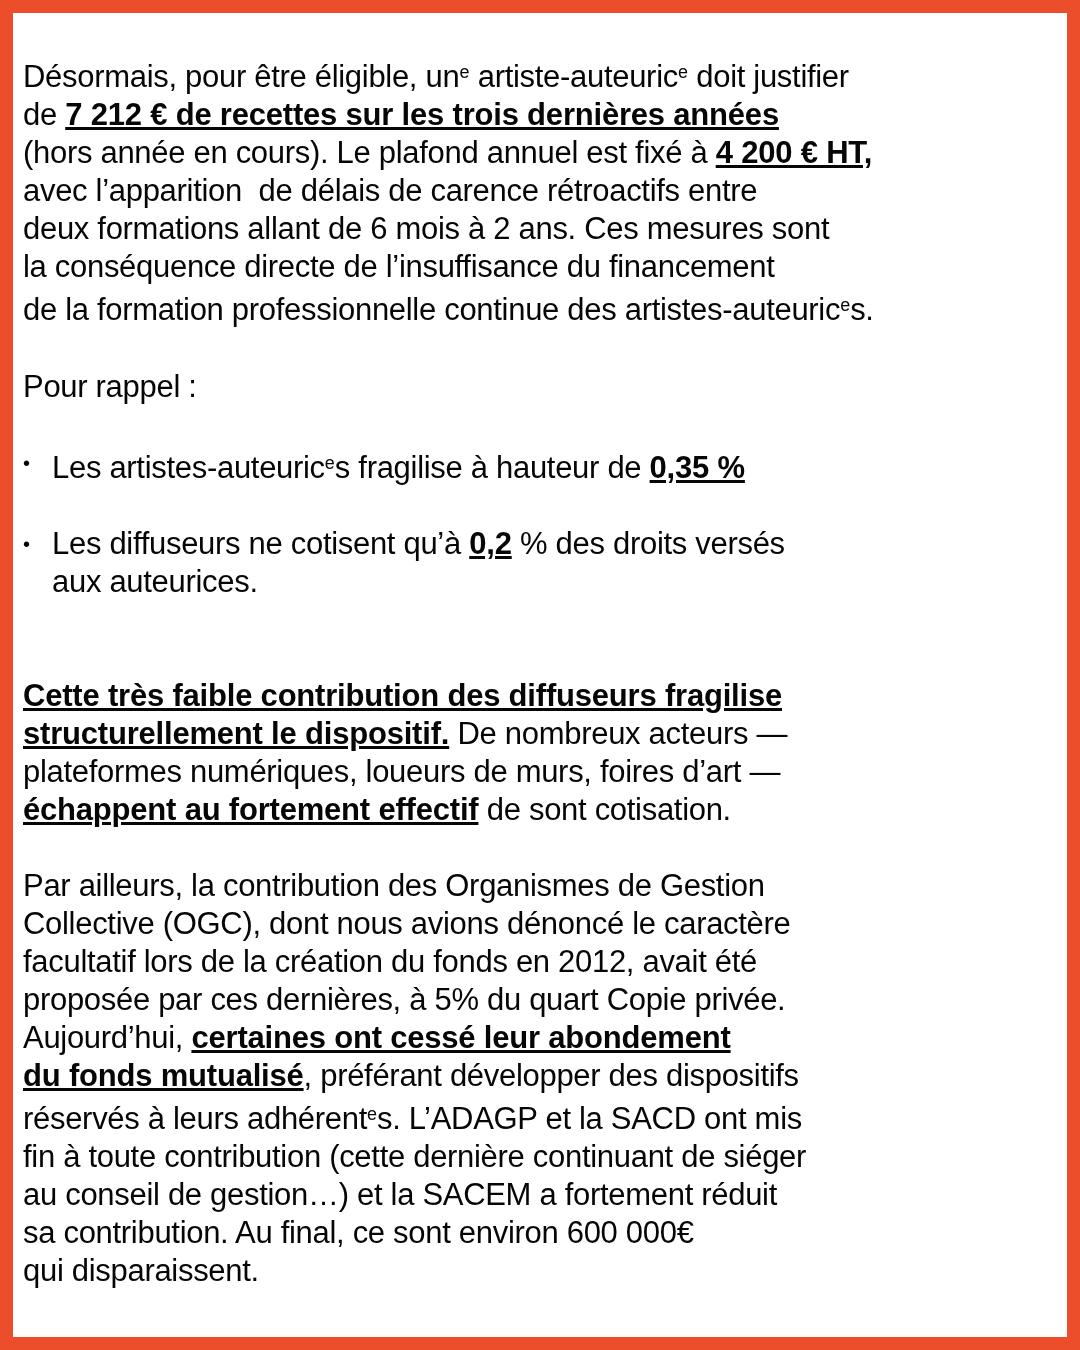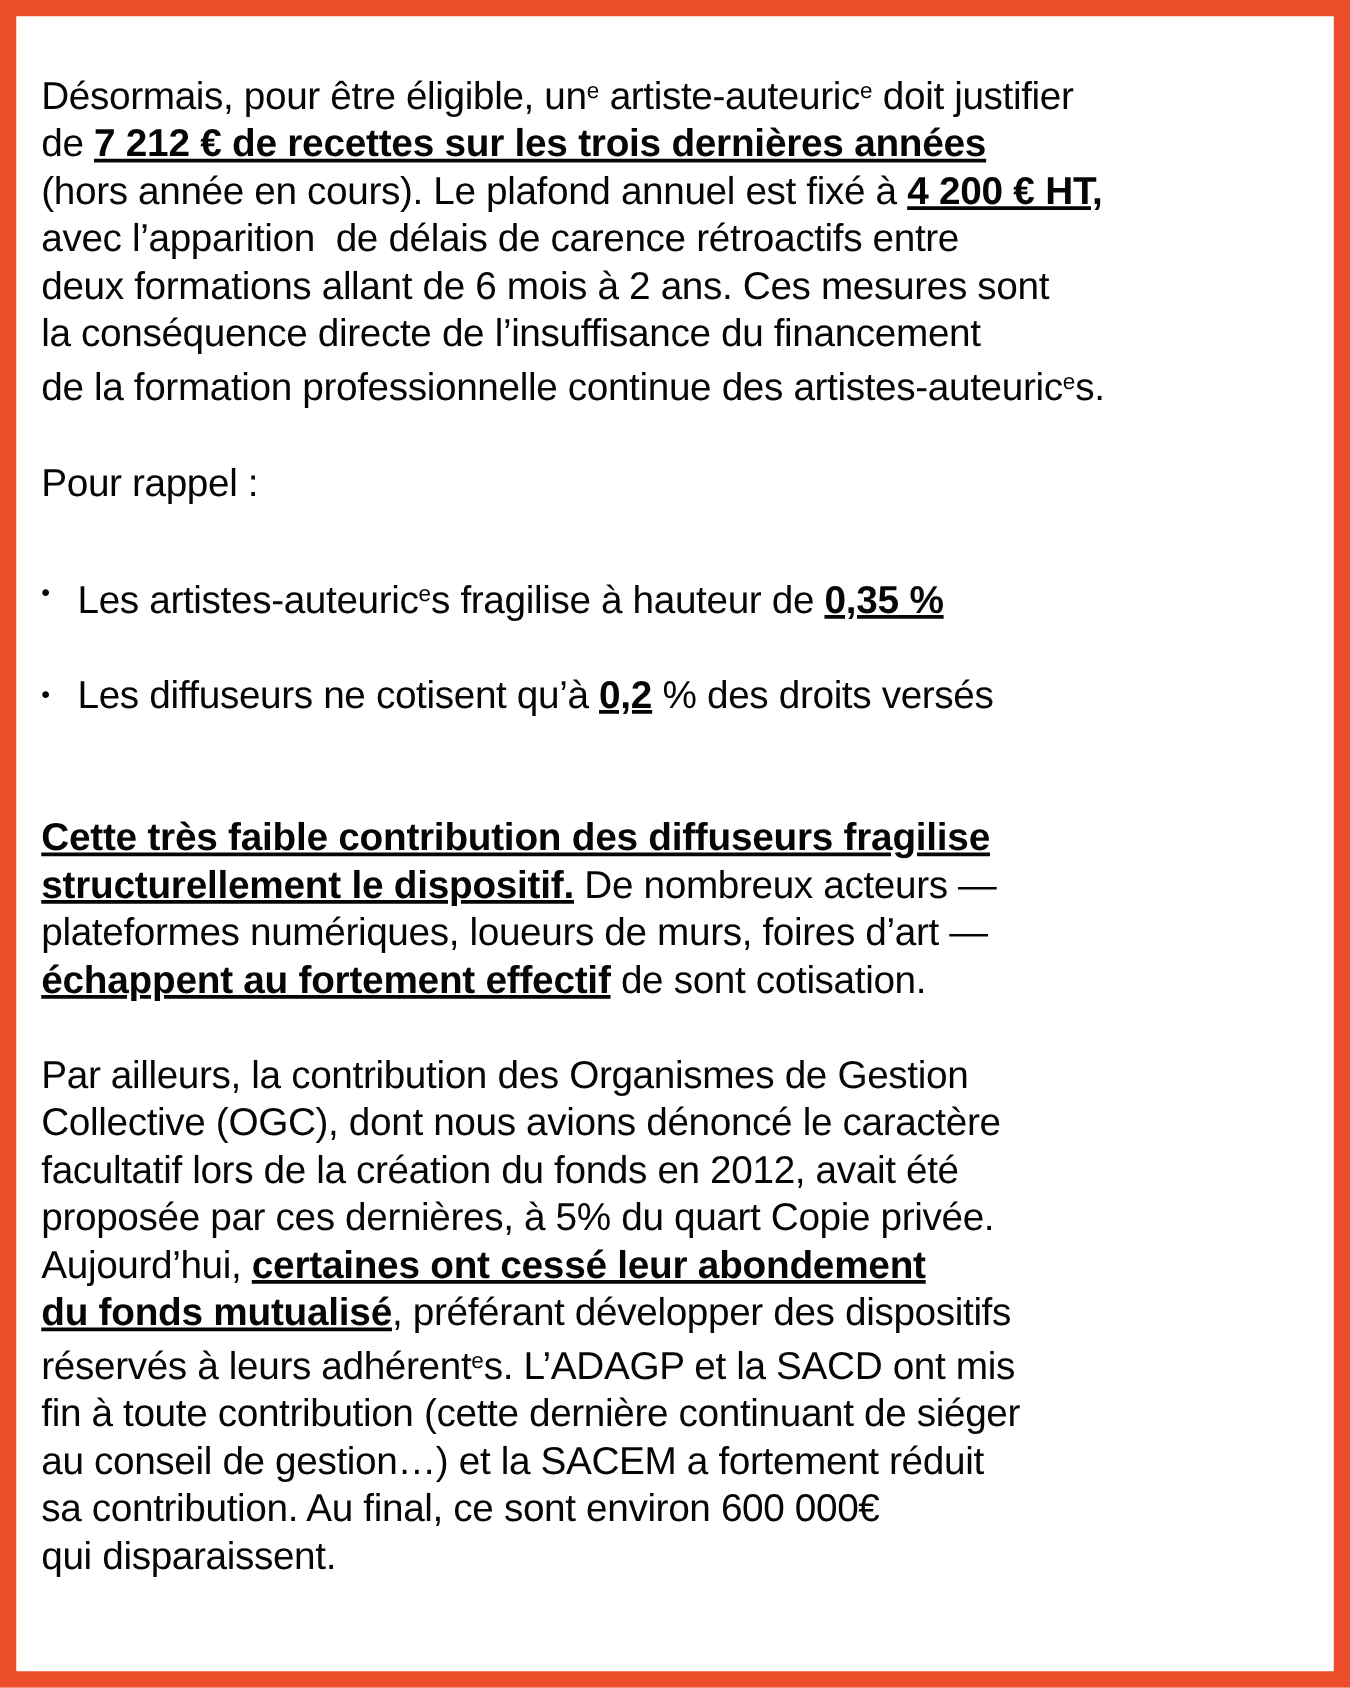--- a/index.html
+++ b/index.html
@@ -17,33 +17,33 @@
     position: absolute;
     left: 0; top: 0; right: 0; bottom: 0;
     border: 13px solid #EC4E2C;
     box-sizing: border-box;
     background: #ffffff;
     overflow: hidden;
   }
   .page {
     position: absolute;
     left: 0; top: 0; right: 0; bottom: 0;
-    padding: 40px 24px 0 20px;
+    padding: 40px 24px 0 10px;
     box-sizing: border-box;
     color: #060606;
   }
   .para, .list {
     margin: 0 0 38px 0;
     font-size: 31px;
     line-height: 38px;
     letter-spacing: -0.3px;
     white-space: pre-wrap;
   }
   .para.tight {
-    margin-bottom: 12px;
+    margin-bottom: 0;
   }
   .b {
     font-weight: 700;
     letter-spacing: -0.2px;
     text-decoration: underline;
   }
   .sup {
     font-size: 0.58em;
     vertical-align: 0.52em;
     letter-spacing: 0;
@@ -71,21 +71,21 @@
 
 <div class="frame">
 <div class="page">
 
 <p class="para"><span>Désormais, pour être éligible, un</span><span class="sup">e</span><span> artiste-auteuric</span><span class="sup">e</span><span> doit justifier</span><br><span>de </span><span class="b">7 212 € de recettes sur les trois dernières années</span><br><span>(hors année en cours). Le plafond annuel est fixé à </span><span class="b">4 200 € HT,</span><br><span>avec l’apparition  de délais de carence rétroactifs entre</span><br><span>deux formations allant de 6 mois à 2 ans. Ces mesures sont</span><br><span>la conséquence directe de l’insuffisance du financement</span><br><span>de la formation professionnelle continue des artistes-auteuric</span><span class="sup">e</span><span>s.</span></p>
 
 <p class="para tight"><span>Pour rappel :</span></p>
 
 <div class="list">
 <div class="li"><span class="marker">•</span><span class="li-text"><span>Les artistes-auteuric</span><span class="sup">e</span><span>s fragilise à hauteur de </span><span class="b">0,35 %</span><br></span></div>
-<div class="li"><span class="marker">•</span><span class="li-text"><span>Les diffuseurs ne cotisent qu’à </span><span class="b">0,2</span><span> % des droits versés</span><br></span></div>
+<div class="li"><span class="marker">•</span><span class="li-text"><span>Les diffuseurs ne cotisent qu’à </span><span class="b">0,2</span><span> % des droits versés</span><br><span>aux auteurices.</span></span></div>
 </div>
 
 <p class="para"><span class="b">Cette très faible contribution des diffuseurs fragilise</span><br><span class="b">structurellement le dispositif.</span><span> De nombreux acteurs —</span><br><span>plateformes numériques, loueurs de murs, foires d’art —</span><br><span class="b">échappent au fortement effectif</span><span> de sont cotisation.</span></p>
 
 <p class="para"><span>Par ailleurs, la contribution des Organismes de Gestion</span><br><span>Collective (OGC), dont nous avions dénoncé le caractère</span><br><span>facultatif lors de la création du fonds en 2012, avait été</span><br><span>proposée par ces dernières, à 5% du quart Copie privée.</span><br><span>Aujourd’hui, </span><span class="b">certaines ont cessé leur abondement</span><br><span class="b">du fonds mutualisé</span><span>, préférant développer des dispositifs</span><br><span>réservés à leurs adhérent</span><span class="sup">e</span><span>s. L’ADAGP et la SACD ont mis</span><br><span>fin à toute contribution (cette dernière continuant de siéger</span><br><span>au conseil de gestion…) et la SACEM a fortement réduit</span><br><span>sa contribution. Au final, ce sont environ 600 000€</span><br><span>qui disparaissent.</span></p>
 
 </div>
 </div>
 
 </body></html>

